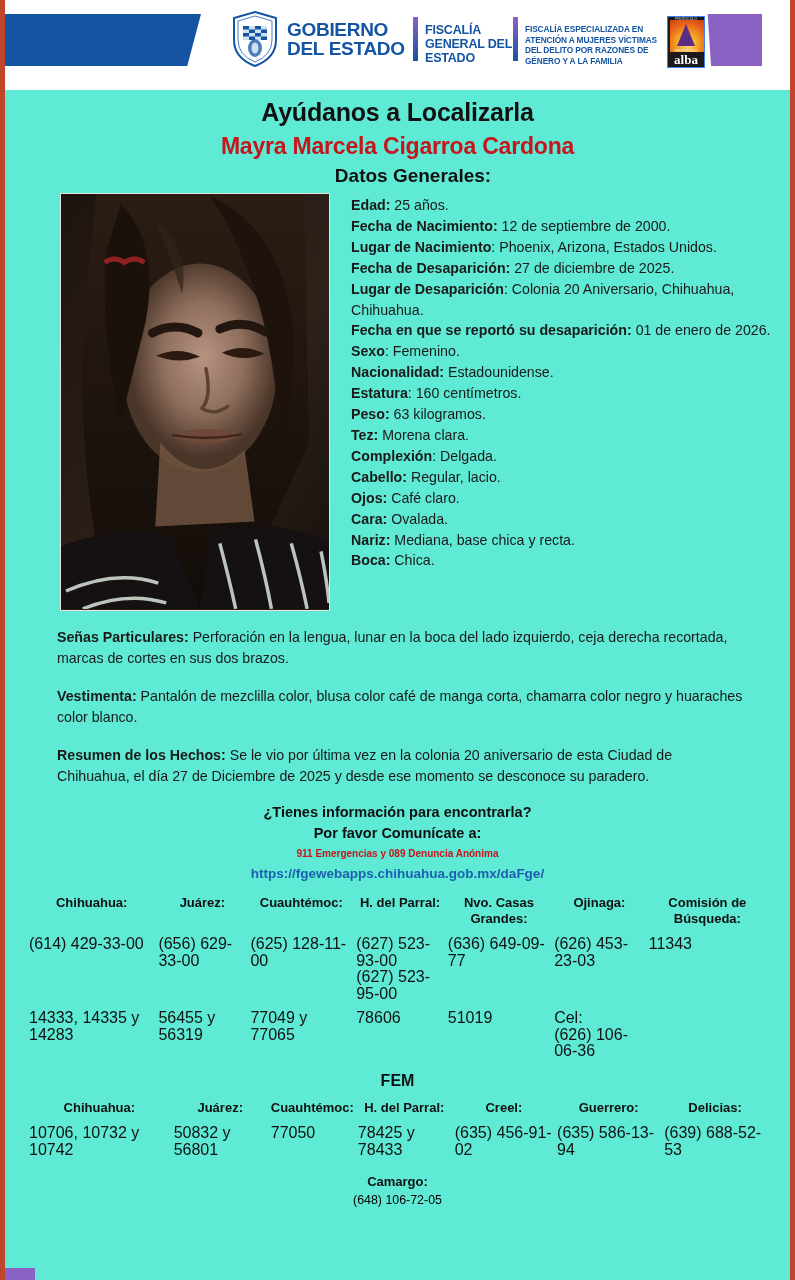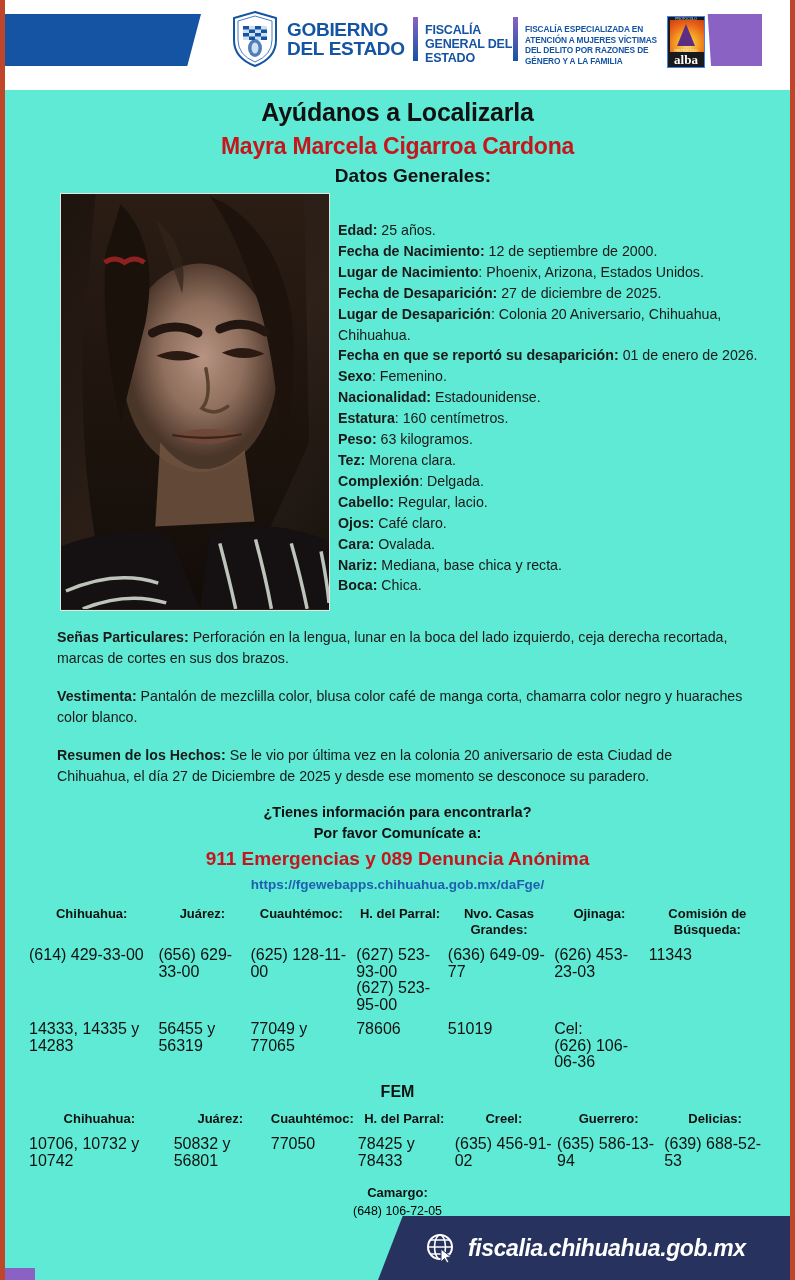--- a/index.html
+++ b/index.html
@@ -149,23 +149,22 @@
     flex: 0 0 270px;
     background: #2a1f18;
     border: 1px solid #e8e5de;
     position: relative;
     overflow: hidden;
   }
   .photo-canvas { position: absolute; inset: 0; }
 
   .fields {
     flex: 1;
-    padding-left: 8px;
+    padding-left: 21px;
     padding-top: 2px;
-    margin-top: 25px;
   }
   .field {
     font-size: 14.2px;
     line-height: 20.9px;
     color: #1a1a1a;
   }
   .field b { font-weight: bold; }
 
   
   .paras { padding: 0 42px 0 52px; margin-top: 16px; }
@@ -174,21 +173,21 @@
     line-height: 20.5px;
     color: #1a1a1a;
     margin-bottom: 18px;
   }
   .para b { font-weight: bold; }
 
   
   .cta { text-align: center; margin-top: 4px; }
   .cta-line1 { font-size: 14.5px; font-weight: bold; color: #111; }
   .cta-line2 { font-size: 14.5px; font-weight: bold; color: #111; margin-top: 5px; }
-  .cta-line3 { font-size: 19px; font-weight: bold; color: #c4161c; margin-top: 7px; }
+  .cta-line3 { font-size: 10px; font-weight: bold; color: #c4161c; margin-top: 7px; }
   .cta-link  { font-size: 13.5px; font-weight: bold; color: #1f5fb0; margin-top: 7px; }
 
   
   .phones { margin-top: 14px; padding: 0 22px; }
   .sec-title {
     display: flex; align-items: center; gap: 10px;
     font-size: 16px; font-weight: bold; color: #111;
   }
   .sec-title .rule { flex: 1; height: 3px; background: #111; }
   .sec-title .txt { white-space: nowrap; }
@@ -448,26 +447,15 @@
           </tr>
       </tbody>
     </table>
 
     <div class="fem-head" style="margin-top:12px;font-size:13px;">Camargo:</div>
     <div style="text-align:center;font-size:12.4px;margin-top:4px;">(648) 106-72-05</div>
   </div>
 
   <div class="footer">
     <div class="footer-purple"></div>
-    <div class="footer-bar">
-      <svg class="globe-icon" viewBox="0 0 30 30">
-        <circle cx="14" cy="14" r="12" fill="none" stroke="#ffffff" stroke-width="2"></circle>
-        <ellipse cx="14" cy="14" rx="5.5" ry="12" fill="none" stroke="#ffffff" stroke-width="1.6"></ellipse>
-        <line x1="2" y1="14" x2="26" y2="14" stroke="#ffffff" stroke-width="1.6"></line>
-        <line x1="4" y1="7" x2="24" y2="7" stroke="#ffffff" stroke-width="1.3"></line>
-        <line x1="4" y1="21" x2="24" y2="21" stroke="#ffffff" stroke-width="1.3"></line>
-        <path d="M15 16 L15 29 L18.5 25.5 L21 30 L23 29 L20.5 24.5 L25 24 Z" fill="#ffffff" stroke="#27335e" stroke-width="1"></path>
-      </svg>
-      <span class="footer-url">fiscalia.chihuahua.gob.mx</span>
-    </div>
   </div>
 
 </div>
 
 </body></html>

